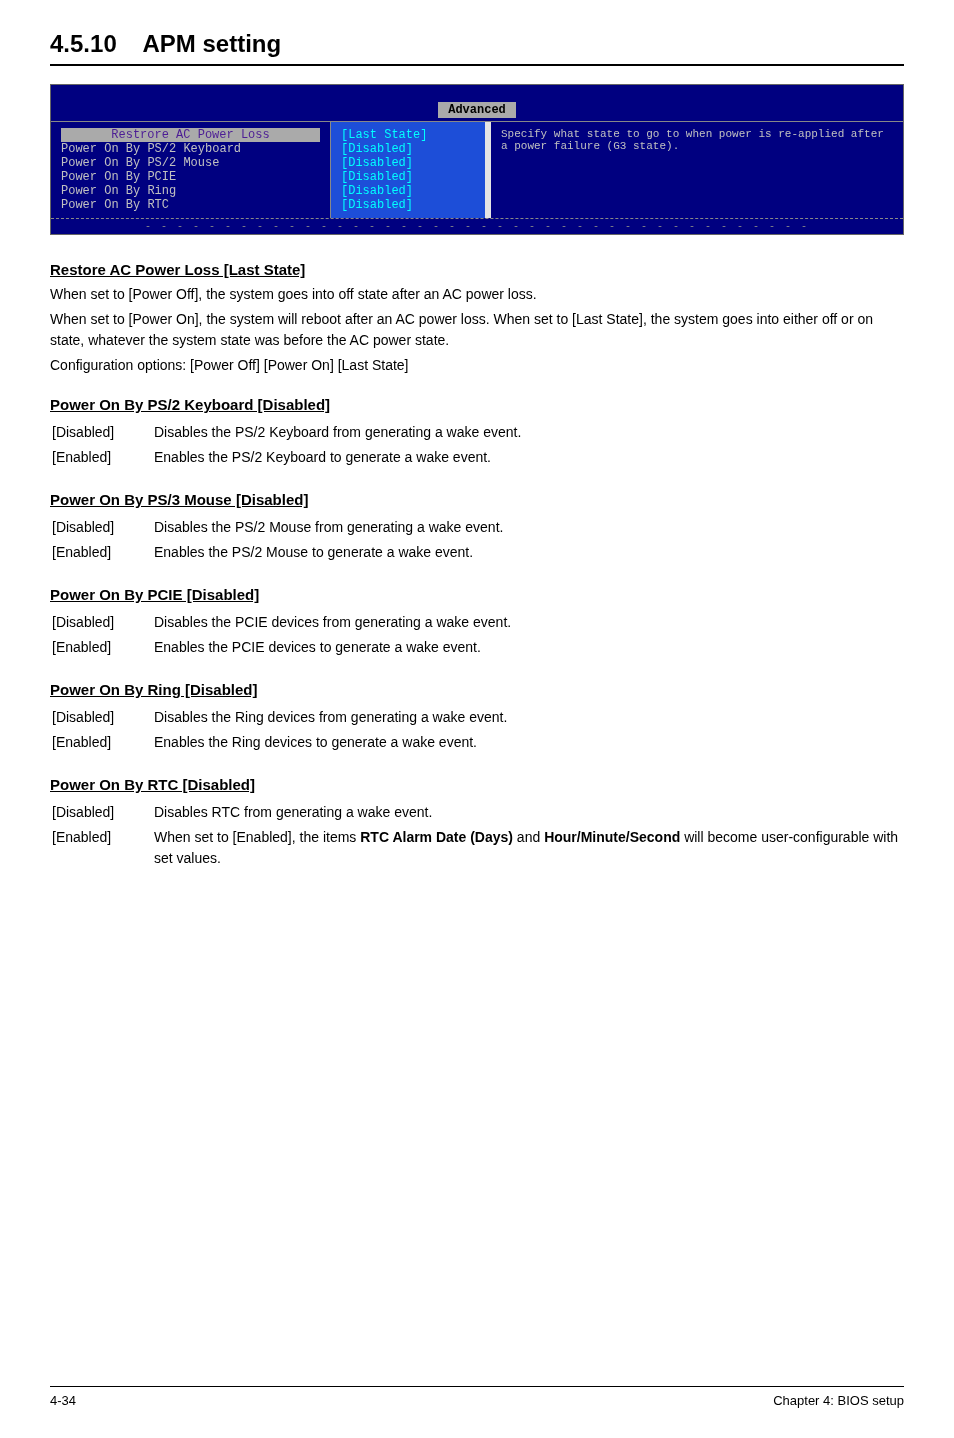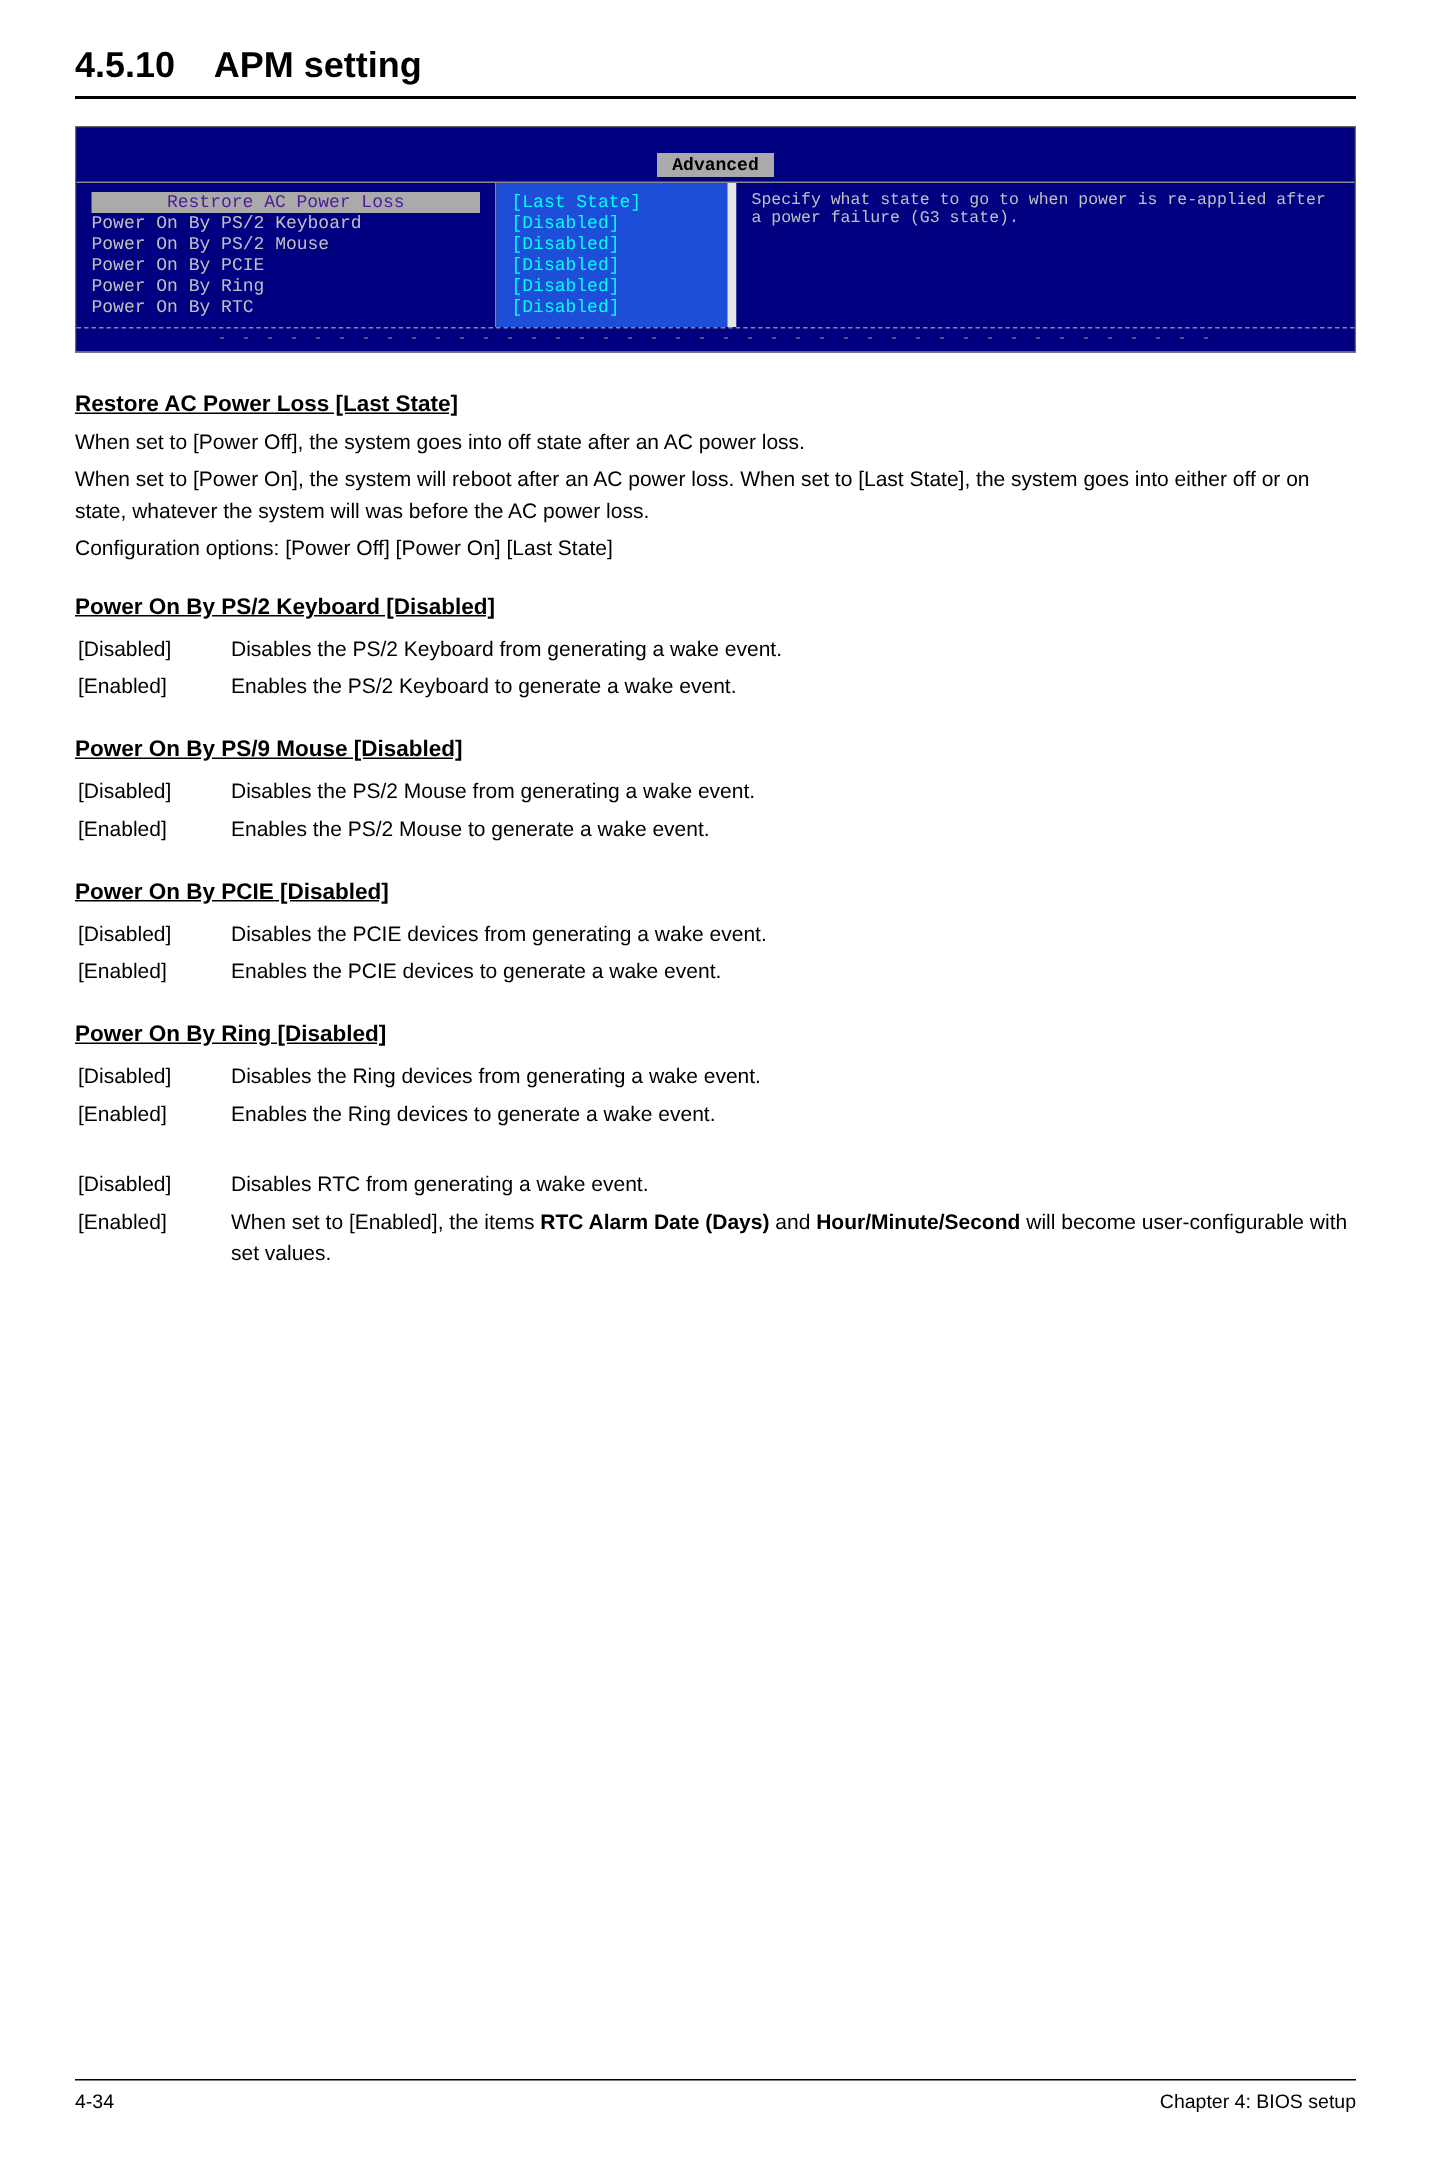--- a/index.html
+++ b/index.html
@@ -189,42 +189,42 @@
     </div>
   </div>
   <div class="bios-bottom-dashes">
     - - - - - - - - - - - - - - - - - - - - - - - - - - - - - - - - - - - - - - - - - -
   </div>
 </div>
 
 <div class="doc-section">
   <h3>Restore AC Power Loss [Last State]</h3>
   <p>When set to [Power Off], the system goes into off state after an AC power loss.</p>
-  <p>When set to [Power On], the system will reboot after an AC power loss. When set to [Last State], the system goes into either off or on state, whatever the system will was before the AC power loss.</p>
+  <p>When set to [Power On], the system will reboot after an AC power loss. When set to [Last State], the system goes into either off or on state, whatever the system state was before the AC power state.</p>
   <p>Configuration options: [Power Off] [Power On] [Last State]</p>
 </div>
 
 <div class="doc-section">
   <h3>Power On By PS/2 Keyboard [Disabled]</h3>
   <table class="doc-table">
     <tbody>
       <tr>
         <td>[Disabled]</td>
         <td>Disables the PS/2 Keyboard from generating a wake event.</td>
       </tr>
       <tr>
         <td>[Enabled]</td>
         <td>Enables the PS/2 Keyboard to generate a wake event.</td>
       </tr>
     </tbody>
   </table>
 </div>
 
 <div class="doc-section">
-  <h3>Power On By PS/9 Mouse [Disabled]</h3>
+  <h3>Power On By PS/3 Mouse [Disabled]</h3>
   <table class="doc-table">
     <tbody>
       <tr>
         <td>[Disabled]</td>
         <td>Disables the PS/2 Mouse from generating a wake event.</td>
       </tr>
       <tr>
         <td>[Enabled]</td>
         <td>Enables the PS/2 Mouse to generate a wake event.</td>
       </tr>
@@ -258,20 +258,21 @@
       </tr>
       <tr>
         <td>[Enabled]</td>
         <td>Enables the Ring devices to generate a wake event.</td>
       </tr>
     </tbody>
   </table>
 </div>
 
 <div class="doc-section">
+  <h3>Power On By RTC [Disabled]</h3>
   <table class="doc-table">
     <tbody>
       <tr>
         <td>[Disabled]</td>
         <td>Disables RTC from generating a wake event.</td>
       </tr>
       <tr>
         <td style="vertical-align:top;">[Enabled]</td>
         <td>When set to [Enabled], the items <strong>RTC Alarm Date (Days)</strong> and <strong>Hour/Minute/Second</strong> will become user-configurable with set values.</td>
       </tr>

